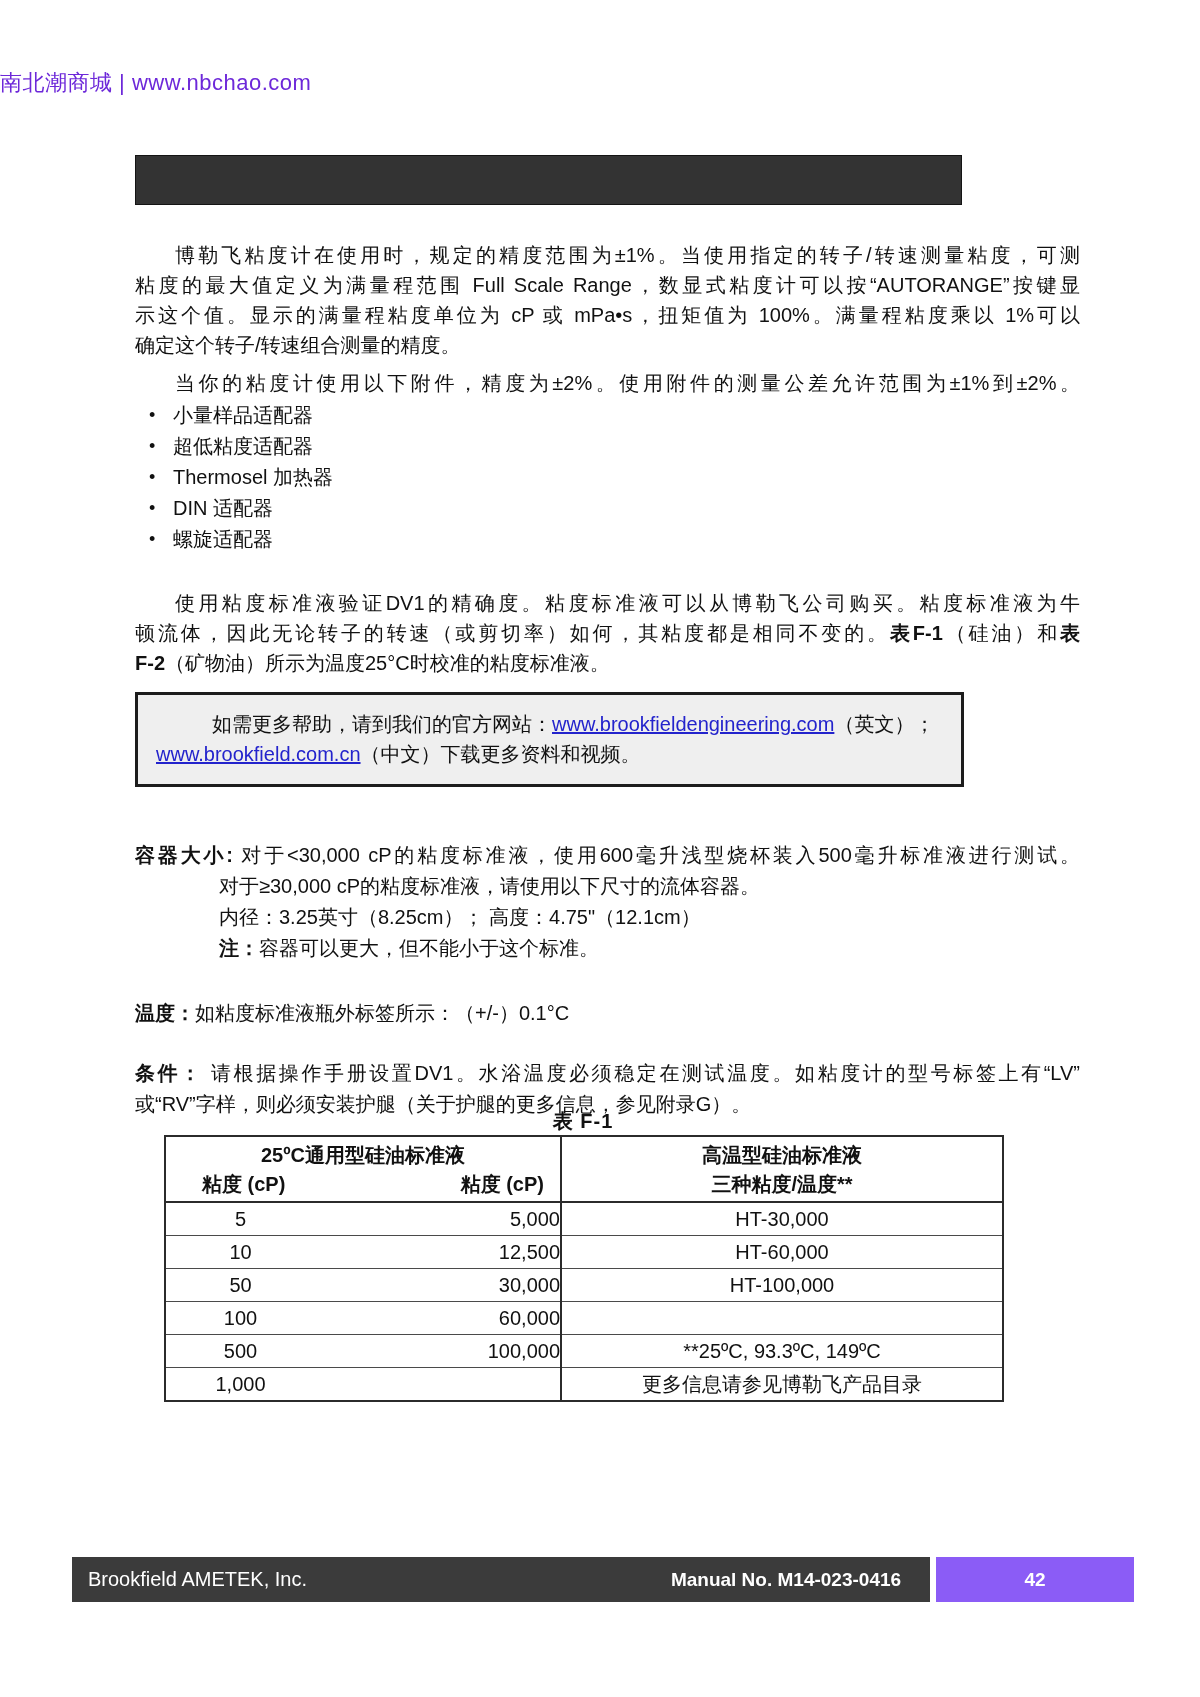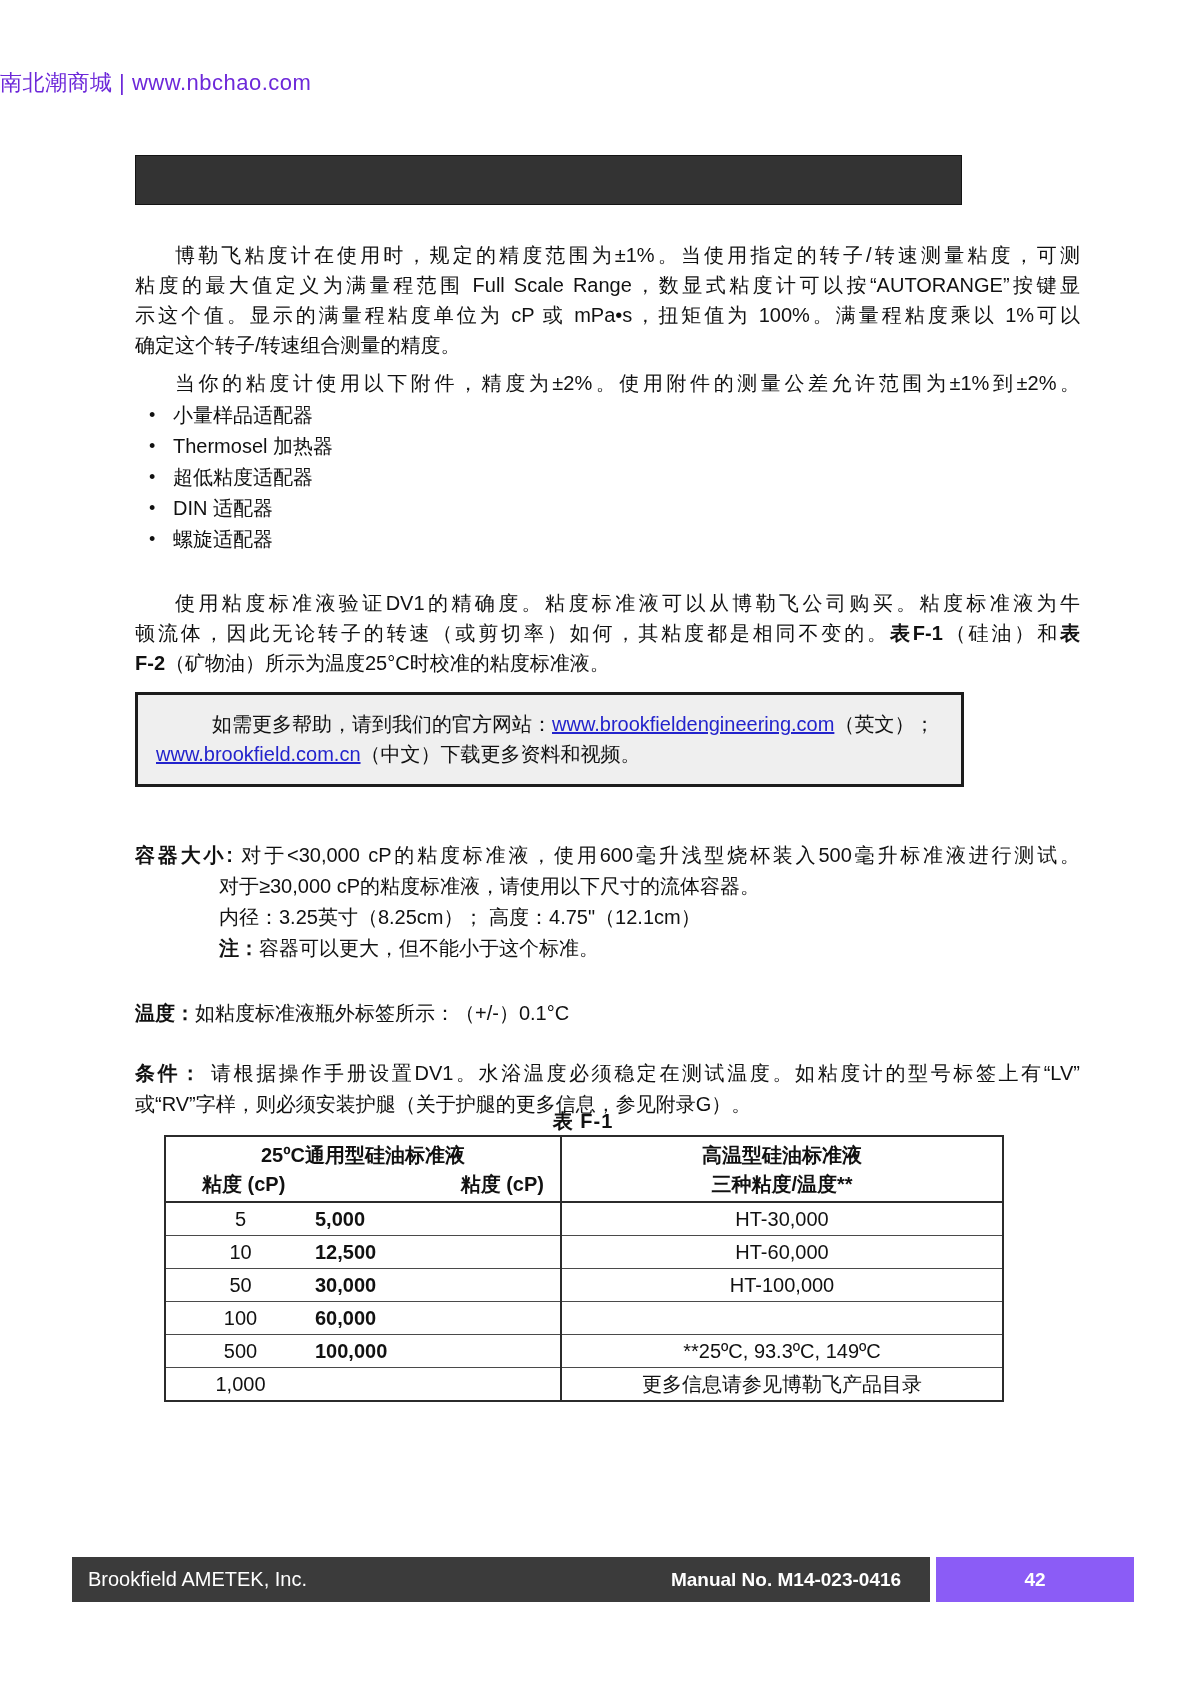--- a/index.html
+++ b/index.html
@@ -49,21 +49,21 @@
     table-layout:fixed;border:2px solid #2b2b2b;font-size:20px;}
   table.ftable th,table.ftable td{padding:0;border-bottom:1px solid #4a4a4a;}
   table.ftable th{font-weight:bold;border-bottom:2px solid #2b2b2b;}
   .col-right{border-left:2px solid #2b2b2b;}
   .hl-title{height:32px;line-height:36px;text-align:center;}
   .hl-sub{display:flex;justify-content:space-between;height:32px;line-height:30px;
     padding:0 16px 0 36px;}
   .hr-l1{height:32px;line-height:36px;text-align:center;}
   .hr-l2{height:32px;line-height:30px;text-align:center;}
   td.c1{height:32px;text-align:center;}
-  td.c2{height:32px;padding-right:36px;font-weight:bold;}
+  td.c2{height:32px;text-align:right;padding-right:36px;}
   td.c3{height:32px;text-align:center;}
 
   .footer-bar{position:absolute;left:72px;top:1557px;width:858px;height:45px;background:#3b3b3b;}
   .footer-company{display:block;line-height:45px;padding-left:16px;color:#ffffff;font-size:20px;}
   .footer-manual{position:absolute;left:636px;top:1557px;width:300px;height:45px;line-height:45px;
     text-align:center;color:#ffffff;font-size:19px;font-weight:bold;}
   .footer-page{position:absolute;left:936px;top:1557px;width:198px;height:45px;line-height:45px;
     background:#8b5cf6;text-align:center;color:#ffffff;font-size:19px;font-weight:bold;}
 </style>
 </head>
@@ -83,22 +83,22 @@
     <div class="line j">示这个值。显示的满量程粘度单位为 cP 或 mPa•s，扭矩值为 100%。满量程粘度乘以 1%可以</div>
     <div class="line">确定这个转子/转速组合测量的精度。</div>
   </div>
 
   <div class="p2">
     <div class="line j indent">当你的粘度计使用以下附件，精度为±2%。使用附件的测量公差允许范围为±1%到±2%。</div>
   </div>
 
   <ul class="bullets">
     <li><span>小量样品适配器</span></li>
+    <li><span>超低粘度适配器</span></li>
     <li><span>Thermosel 加热器</span></li>
-    <li><span>超低粘度适配器</span></li>
     <li><span>DIN 适配器</span></li>
     <li><span>螺旋适配器</span></li>
   </ul>
 
   <div class="p3">
     <div class="line j indent">使用粘度标准液验证DV1的精确度。粘度标准液可以从博勒飞公司购买。粘度标准液为牛</div>
     <div class="line j"><span>顿流体，因此无论转子的转速（或剪切率）如何，其粘度都是相同不变的。</span><b>表F-1</b><span>（硅油）和</span><b>表</b></div>
     <div class="line"><b>F-2</b><span>（矿物油）所示为温度25°C时校准的粘度标准液。</span></div>
   </div>
 

